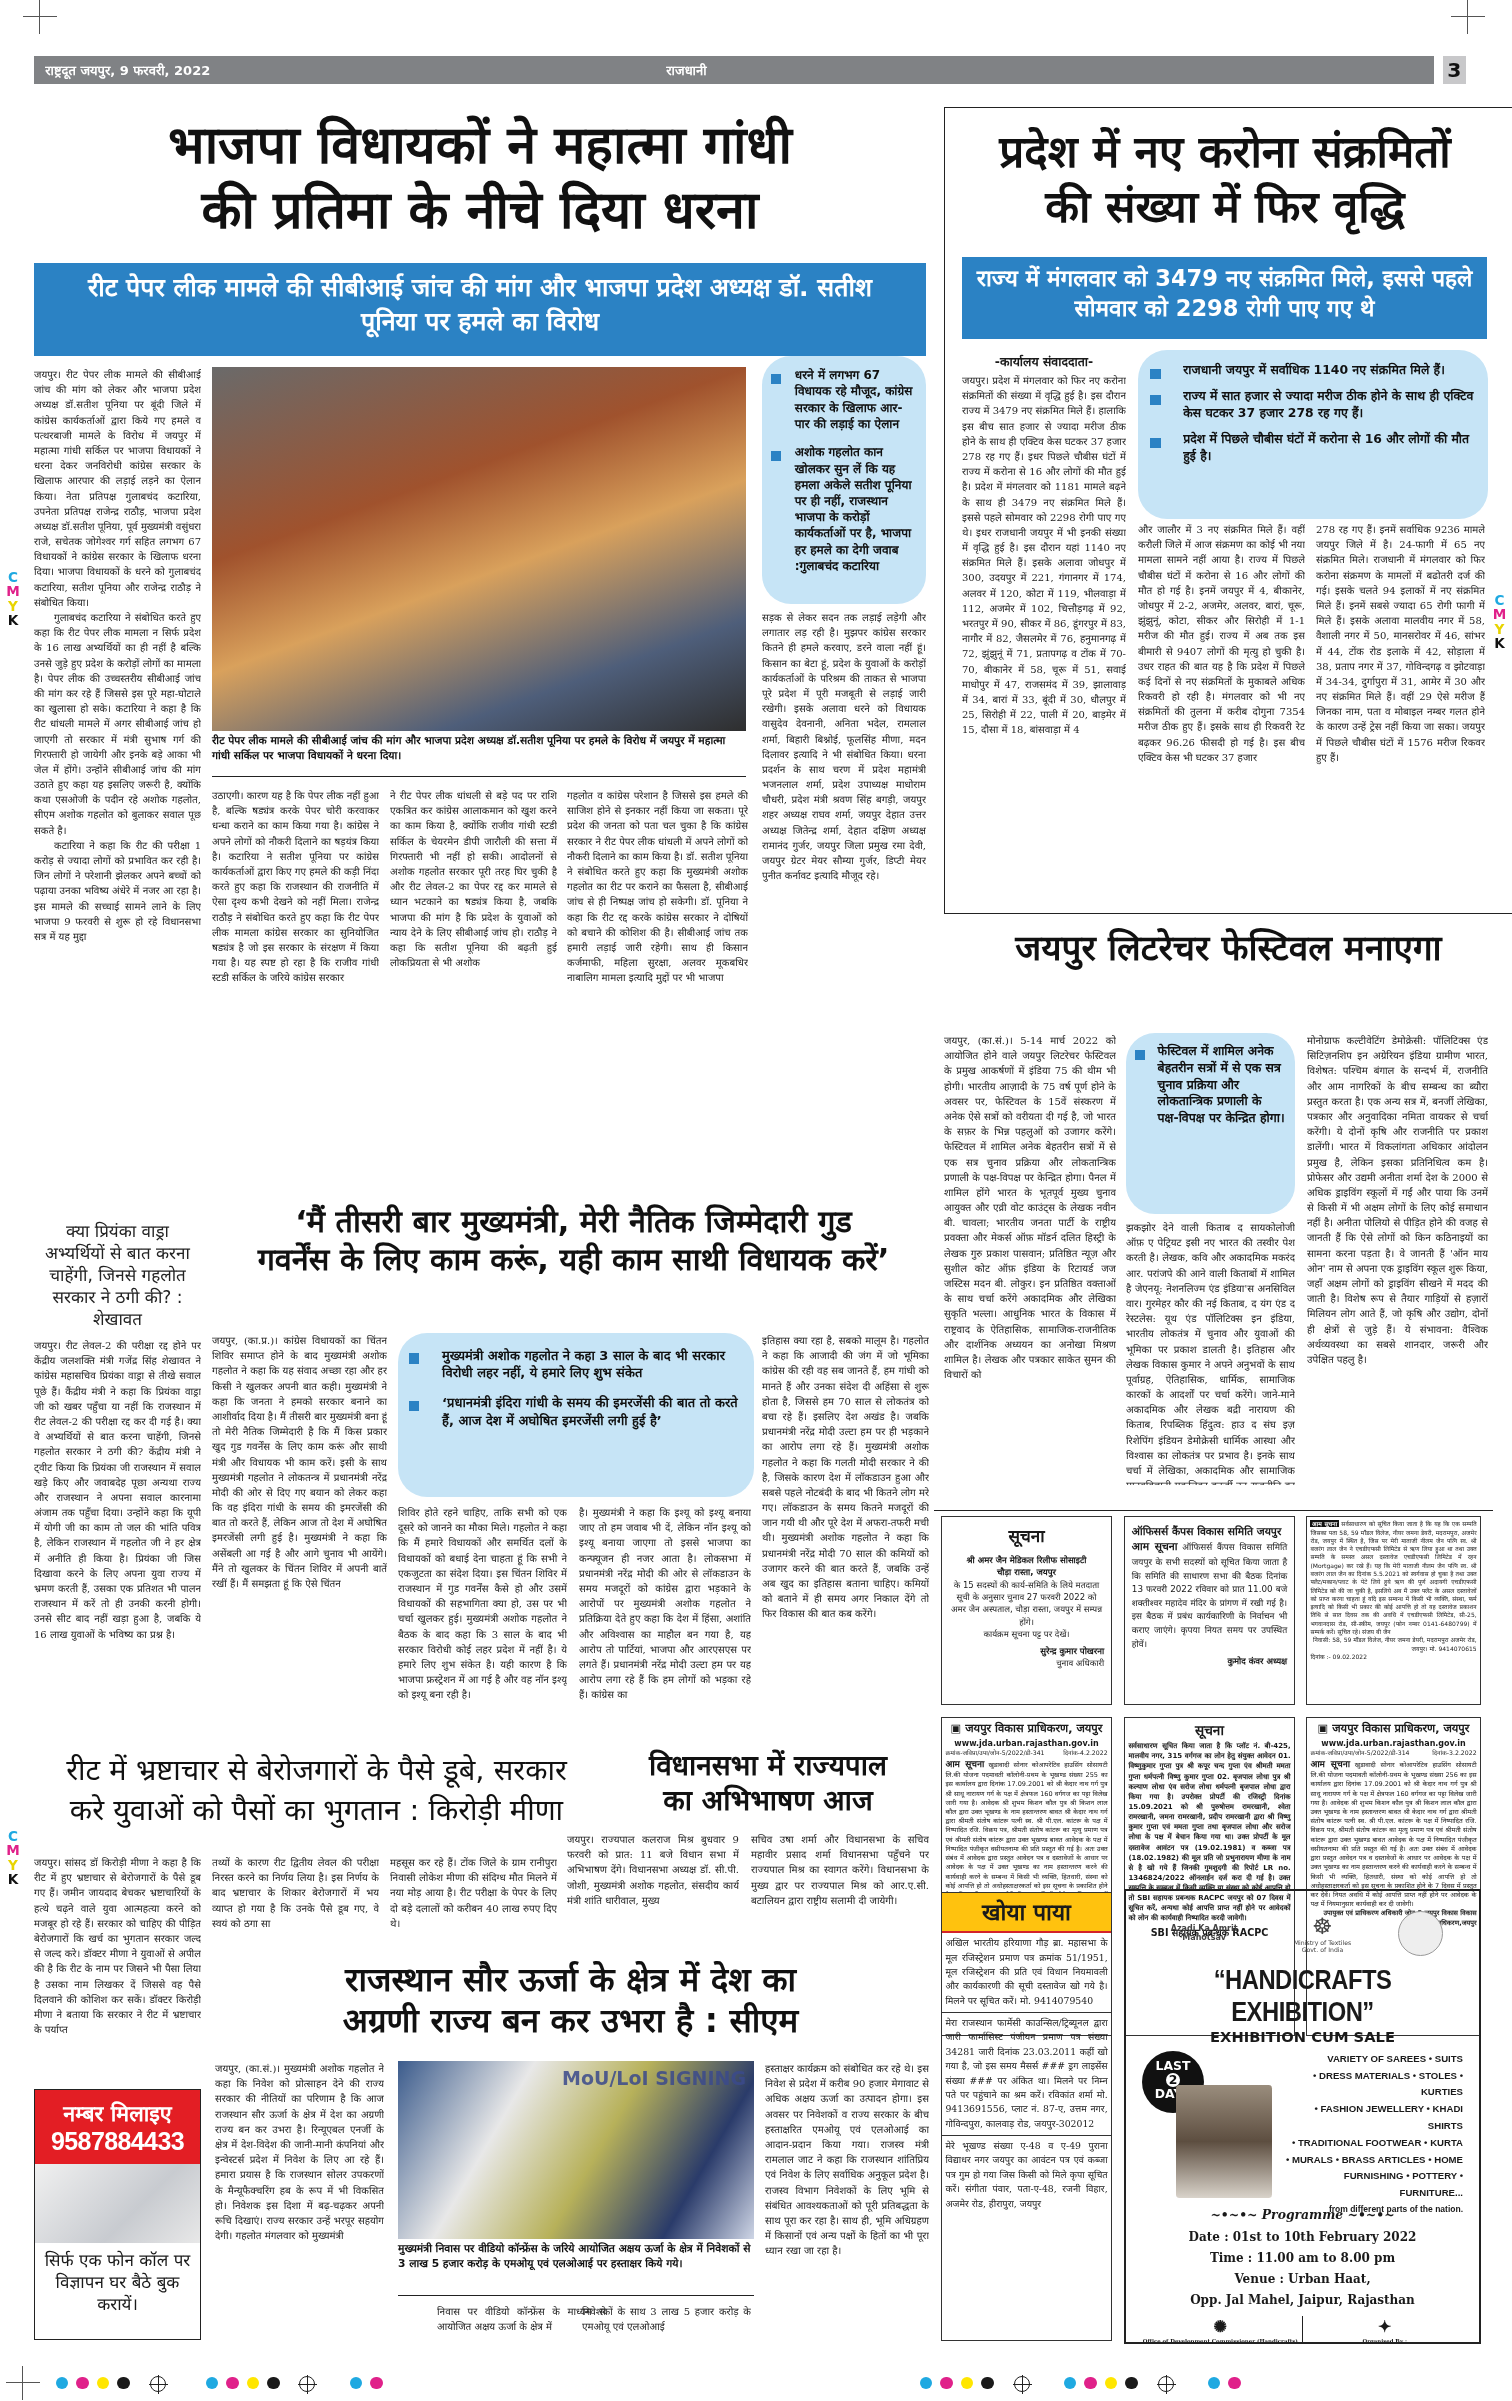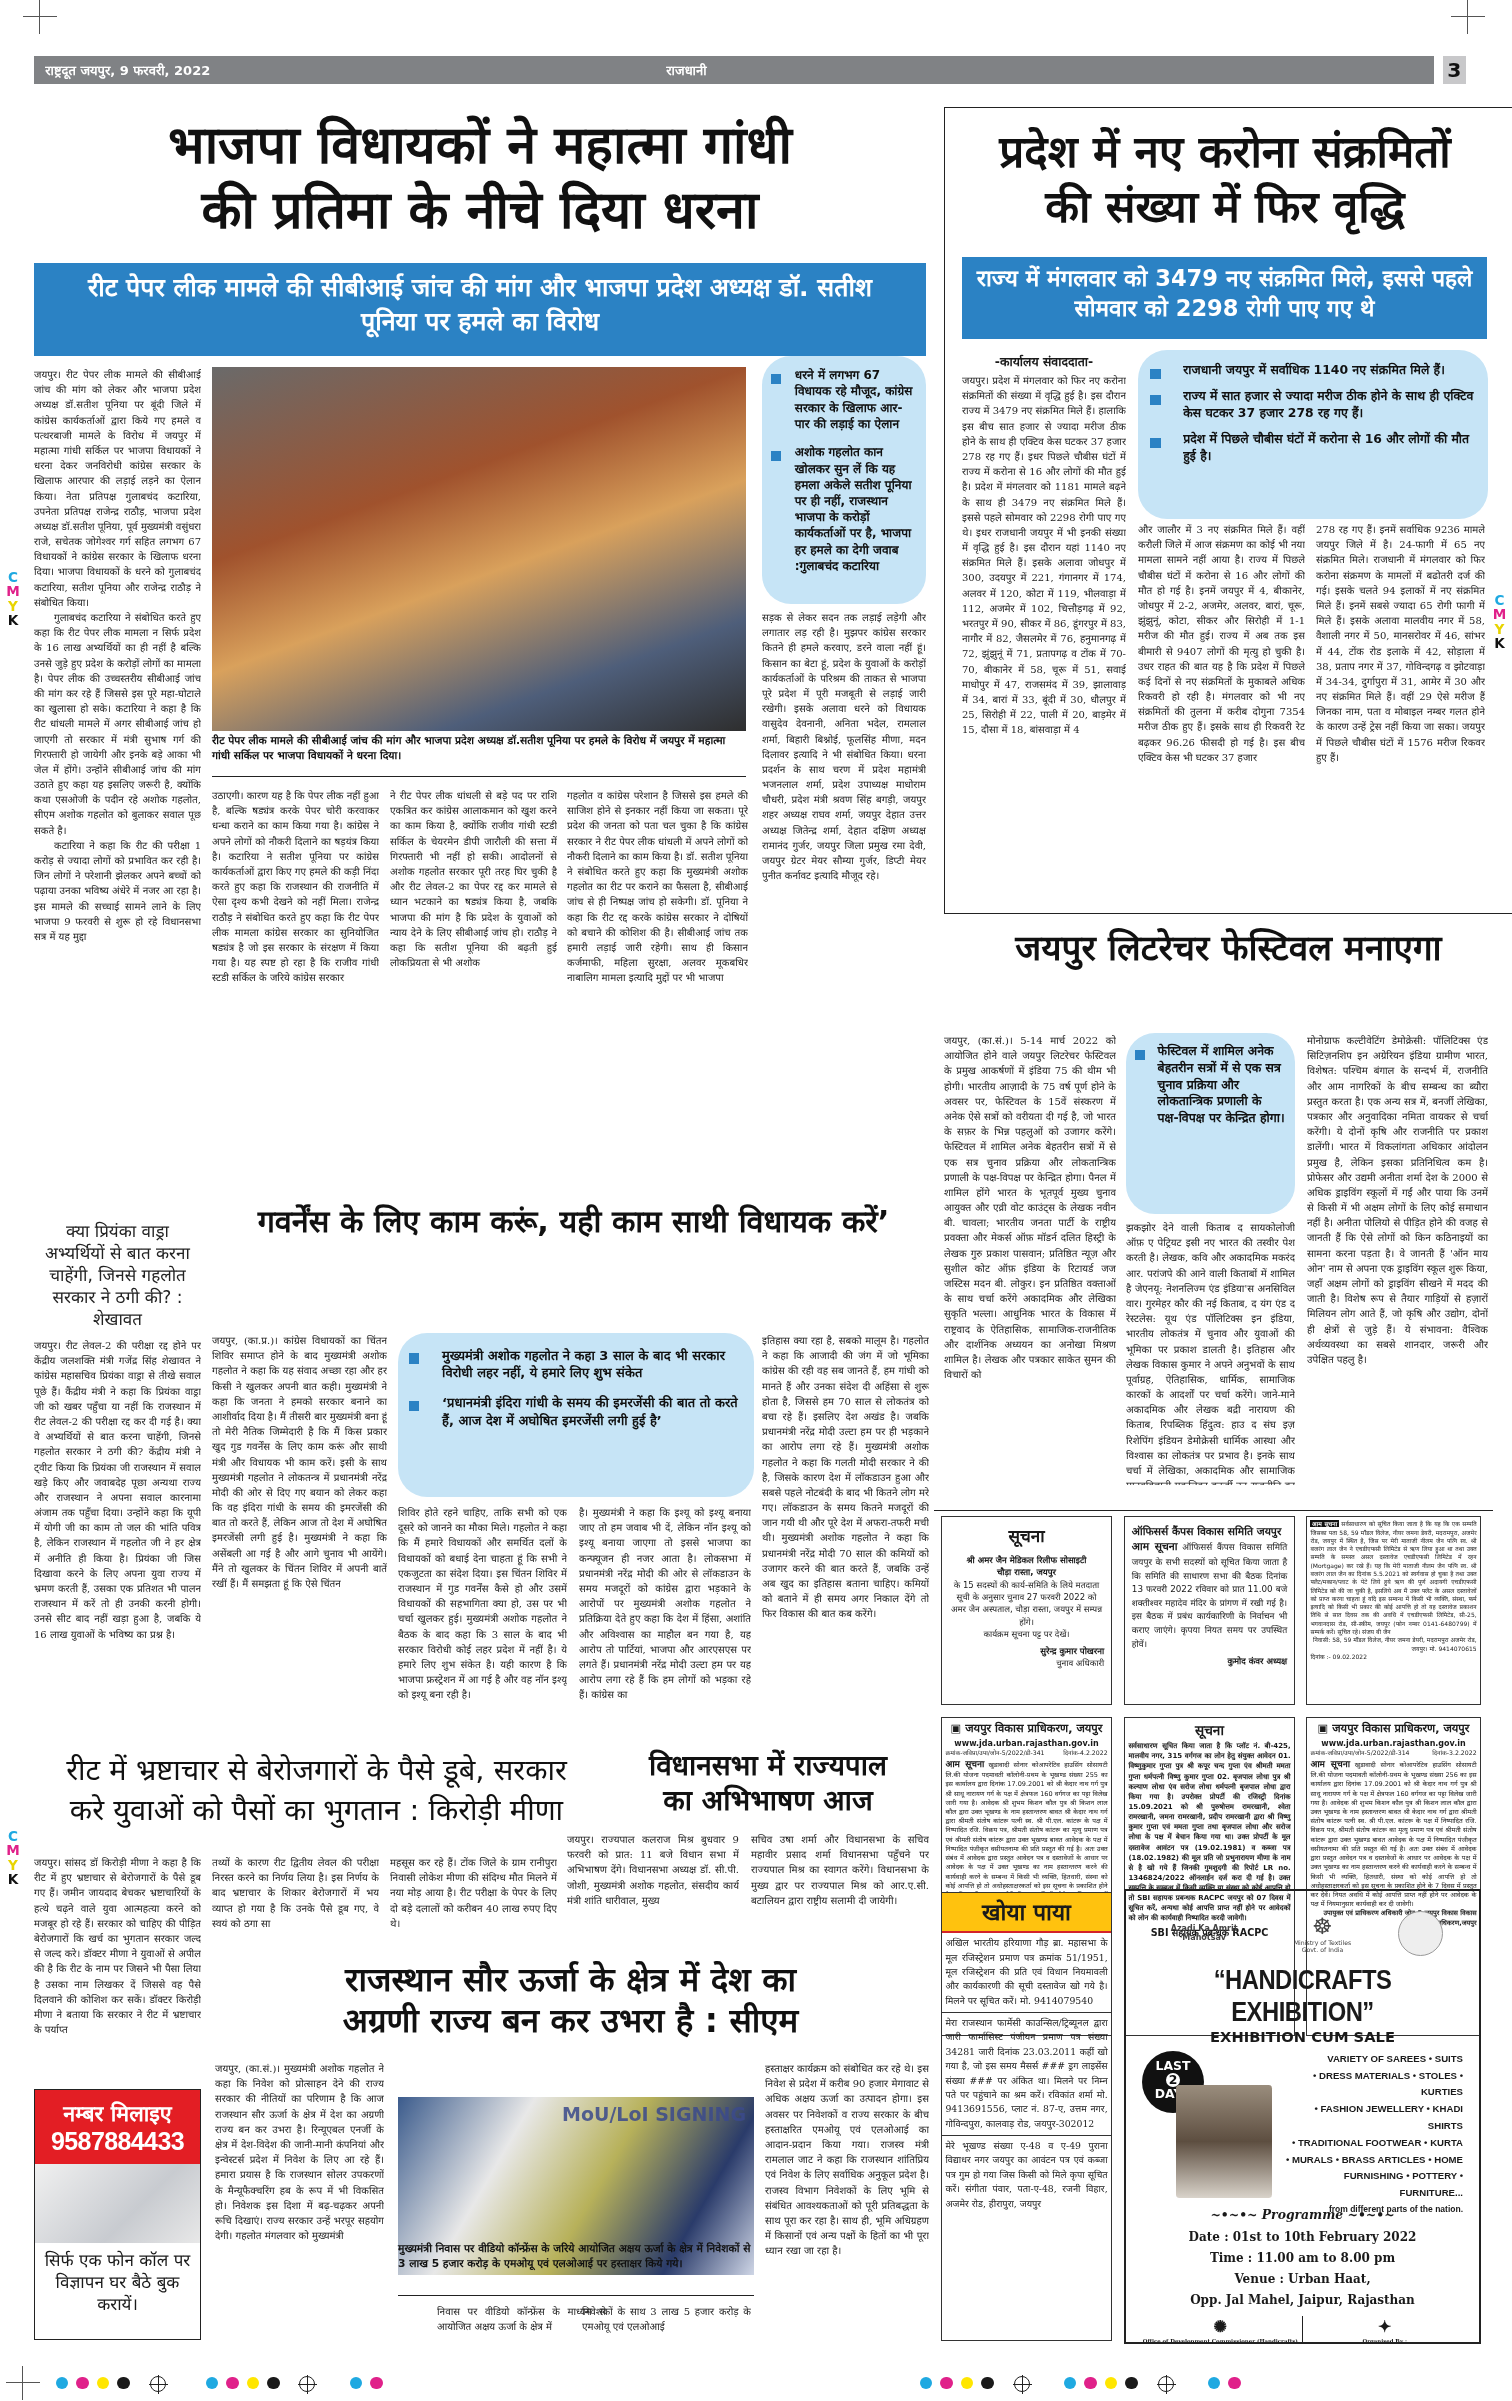--- a/index.html
+++ b/index.html
@@ -97,20 +97,21 @@
 <div class="abs body-text" style="left:762px;top:610px;width:164px;height:440px;overflow:hidden;">सड़क से लेकर सदन तक लड़ाई लड़ेगी और लगातार लड़ रही है। मुझपर कांग्रेस सरकार कितने ही हमले करवाए, डरने वाला नहीं हूं। किसान का बेटा हूं, प्रदेश के युवाओं के करोड़ों कार्यकर्ताओं के परिश्रम की ताकत से भाजपा पूरे प्रदेश में पूरी मजबूती से लड़ाई जारी रखेगी। इसके अलावा धरने को विधायक वासुदेव देवनानी, अनिता भदेल, रामलाल शर्मा, बिहारी बिश्नोई, फूलसिंह मीणा, मदन दिलावर इत्यादि ने भी संबोधित किया। धरना प्रदर्शन के साथ चरण में प्रदेश महामंत्री भजनलाल शर्मा, प्रदेश उपाध्यक्ष माधोराम चौधरी, प्रदेश मंत्री श्रवण सिंह बगड़ी, जयपुर शहर अध्यक्ष राघव शर्मा, जयपुर देहात उत्तर अध्यक्ष जितेन्द्र शर्मा, देहात दक्षिण अध्यक्ष रामानंद गुर्जर, जयपुर जिला प्रमुख रमा देवी, जयपुर ग्रेटर मेयर सौम्या गुर्जर, डिप्टी मेयर पुनीत कर्नावट इत्यादि मौजूद रहे।</div>
 
 <div class="abs body-text" style="left:212px;top:788px;width:167px;height:265px;overflow:hidden;">उठाएगी। कारण यह है कि पेपर लीक नहीं हुआ है, बल्कि षड्यंत्र करके पेपर चोरी करवाकर धन्धा कराने का काम किया गया है। कांग्रेस ने अपने लोगों को नौकरी दिलाने का षड़यंत्र किया है। कटारिया ने सतीश पूनिया पर कांग्रेस कार्यकर्ताओं द्वारा किए गए हमले की कड़ी निंदा करते हुए कहा कि राजस्थान की राजनीति में ऐसा दृश्य कभी देखने को नहीं मिला। राजेन्द्र राठौड़ ने संबोधित करते हुए कहा कि रीट पेपर लीक मामला कांग्रेस सरकार का सुनियोजित षड्यंत्र है जो इस सरकार के संरक्षण में किया गया है। यह स्पष्ट हो रहा है कि राजीव गांधी स्टडी सर्किल के जरिये कांग्रेस सरकार</div>
 <div class="abs body-text" style="left:390px;top:788px;width:167px;height:265px;overflow:hidden;">ने रीट पेपर लीक धांधली से बड़े पद पर राशि एकत्रित कर कांग्रेस आलाकमान को खुश करने का काम किया है, क्योंकि राजीव गांधी स्टडी सर्किल के चेयरमेन डीपी जारौली की सत्ता में गिरफ्तारी भी नहीं हो सकी। आदोलनों से अशोक गहलोत सरकार पूरी तरह घिर चुकी है और रीट लेवल-2 का पेपर रद्द कर मामले से ध्यान भटकाने का षड्यंत्र किया है, जबकि भाजपा की मांग है कि प्रदेश के युवाओं को न्याय देने के लिए सीबीआई जांच हो। राठौड़ ने कहा कि सतीश पूनिया की बढ़ती हुई लोकप्रियता से भी अशोक</div>
 <div class="abs body-text" style="left:567px;top:788px;width:181px;height:265px;overflow:hidden;">गहलोत व कांग्रेस परेशान है जिससे इस हमले की साजिश होने से इनकार नहीं किया जा सकता। पूरे प्रदेश की जनता को पता चल चुका है कि कांग्रेस सरकार ने रीट पेपर लीक धांधली में अपने लोगों को नौकरी दिलाने का काम किया है। डॉ. सतीश पूनिया ने संबोधित करते हुए कहा कि मुख्यमंत्री अशोक गहलोत का रीट पर कराने का फैसला है, सीबीआई जांच से ही निष्पक्ष जांच हो सकेगी। डॉ. पूनिया ने कहा कि रीट रद्द करके कांग्रेस सरकार ने दोषियों को बचाने की कोशिश की है। सीबीआई जांच तक हमारी लड़ाई जारी रहेगी। साथ ही किसान कर्जमाफी, महिला सुरक्षा, अलवर मूकबधिर नाबालिग मामला इत्यादि मुद्दों पर भी भाजपा</div>
 
 <div class="abs" style="left:34px;top:1220px;width:167px;font-size:17px;line-height:1.3;text-align:center;color:#222;">क्या प्रियंका वाड्रा अभ्यर्थियों से बात करना चाहेंगी, जिनसे गहलोत सरकार ने ठगी की? : शेखावत</div>
 <div class="abs body-text" style="left:34px;top:1338px;width:167px;height:390px;overflow:hidden;">जयपुर। रीट लेवल-2 की परीक्षा रद्द होने पर केंद्रीय जलशक्ति मंत्री गजेंद्र सिंह शेखावत ने कांग्रेस महासचिव प्रियंका वाड्रा से तीखे सवाल पूछे हैं। कैंद्रीय मंत्री ने कहा कि प्रियंका वाड्रा जी को खबर पहुँचा या नहीं कि राजस्थान में रीट लेवल-2 की परीक्षा रद्द कर दी गई है। क्या वे अभ्यर्थियों से बात करना चाहेंगी, जिनसे गहलोत सरकार ने ठगी की? केंद्रीय मंत्री ने ट्वीट किया कि प्रियंका जी राजस्थान में सवाल खड़े किए और जवाबदेह पूछा अन्यथा राज्य और राजस्थान ने अपना सवाल कारनामा अंजाम तक पहुँचा दिया। उन्होंने कहा कि यूपी में योगी जी का काम तो जल की भांति पवित्र है, लेकिन राजस्थान में गहलोत जी ने हर क्षेत्र में अनीति ही किया है। प्रियंका जी जिस दिखावा करने के लिए अपना युवा राज्य में भ्रमण करती हैं, उसका एक प्रतिशत भी पालन राजस्थान में करें तो ही उनकी करनी होगी। उनसे सीट बाद नहीं खड़ा हुआ है, जबकि ये 16 लाख युवाओं के भविष्य का प्रश्न है।</div>
 
 <div class="abs headline" style="left:212px;top:1203px;width:723px;font-size:30.5px;">
+  <div>‘मैं तीसरी बार मुख्यमंत्री, मेरी नैतिक जिम्मेदारी गुड</div>
   <div>गवर्नेंस के लिए काम करूं, यही काम साथी विधायक करें’</div>
 </div>
 <div class="abs light-box" style="left:398px;top:1333px;width:356px;height:164px;padding:13.6px 11.3px;">
   <div class="bullet">
     <span class="bullet-sq"></span>
     <span class="bullet-text" style="font-size:13px">मुख्यमंत्री अशोक गहलोत ने कहा 3 साल के बाद भी सरकार विरोधी लहर नहीं, ये हमारे लिए शुभ संकेत</span>
   </div>
   <div class="bullet">
     <span class="bullet-sq"></span>
     <span class="bullet-text" style="font-size:13px">‘प्रधानमंत्री इंदिरा गांधी के समय की इमरजेंसी की बात तो करते हैं, आज देश में अघोषित इमरजेंसी लगी हुई है’</span>
@@ -278,21 +279,21 @@
   <div>का अभिभाषण आज</div>
 </div>
 <div class="abs body-text" style="left:567px;top:1832px;width:172px;height:119px;overflow:hidden;">जयपुर। राज्यपाल कलराज मिश्र बुधवार 9 फरवरी को प्रात: 11 बजे विधान सभा में अभिभाषण देंगे। विधानसभा अध्यक्ष डॉ. सी.पी. जोशी, मुख्यमंत्री अशोक गहलोत, संसदीय कार्य मंत्री शांति धारीवाल, मुख्य</div>
 <div class="abs body-text" style="left:751px;top:1832px;width:178px;height:119px;overflow:hidden;">सचिव उषा शर्मा और विधानसभा के सचिव महावीर प्रसाद शर्मा विधानसभा पहुँचने पर राज्यपाल मिश्र का स्वागत करेंगे। विधानसभा के मुख्य द्वार पर राज्यपाल मिश्र को आर.ए.सी. बटालियन द्वारा राष्ट्रीय सलामी दी जायेगी।</div>
 
 <div class="abs headline" style="left:209px;top:1959px;width:723px;font-size:33px;">
   <div>राजस्थान सौर ऊर्जा के क्षेत्र में देश का</div>
   <div>अग्रणी राज्य बन कर उभरा है : सीएम</div>
 </div>
 <div class="abs body-text" style="left:215px;top:2061px;width:169px;height:282px;overflow:hidden;">जयपुर, (का.सं.)। मुख्यमंत्री अशोक गहलोत ने कहा कि निवेश को प्रोत्साहन देने की राज्य सरकार की नीतियों का परिणाम है कि आज राजस्थान सौर ऊर्जा के क्षेत्र में देश का अग्रणी राज्य बन कर उभरा है। रिन्यूएबल एनर्जी के क्षेत्र में देश-विदेश की जानी-मानी कंपनियां और इन्वेस्टर्स प्रदेश में निवेश के लिए आ रहे हैं। हमारा प्रयास है कि राजस्थान सोलर उपकरणों के मैन्यूफैक्चरिंग हब के रूप में भी विकसित हो। निवेशक इस दिशा में बढ़-चढ़कर अपनी रूचि दिखाएं। राज्य सरकार उन्हें भरपूर सहयोग देगी। गहलोत मंगलवार को मुख्यमंत्री</div>
-<div class="abs photo2" style="left:398px;top:2061px;width:356px;height:178px;margin-top:36px;" title="MoU/LoI Signing Ceremony - Invest Rajasthan">
+<div class="abs photo2" style="left:398px;top:2061px;width:356px;height:178px;" title="MoU/LoI Signing Ceremony - Invest Rajasthan">
   <div style="position:absolute;left:164px;top:5.6px;font-weight:bold;font-size:19px;color:#3b4a8c;opacity:0.85">MoU/LoI SIGNING</div>
 </div>
 <div class="abs caption" style="left:398px;top:2242px;width:356px;">मुख्यमंत्री निवास पर वीडियो कॉन्फ्रेंस के जरिये आयोजित अक्षय ऊर्जा के क्षेत्र में निवेशकों से 3 लाख 5 हजार करोड़ के एमओयू एवं एलओआई पर हस्ताक्षर किये गये।</div>
 <div class="abs rule" style="left:398px;top:2295px;width:356px;height:1.1px;"></div>
 <div class="abs body-text" style="left:398px;top:2304px;width:169px;height:45px;overflow:hidden;margin-left:39px;">निवास पर वीडियो कॉन्फ्रेंस के माध्यम से आयोजित अक्षय ऊर्जा के क्षेत्र में</div>
 <div class="abs body-text" style="left:582px;top:2304px;width:169px;height:45px;overflow:hidden;">निवेशकों के साथ 3 लाख 5 हजार करोड़ के एमओयू एवं एलओआई</div>
 <div class="abs body-text" style="left:765px;top:2061px;width:164px;height:288px;overflow:hidden;">हस्ताक्षर कार्यक्रम को संबोधित कर रहे थे। इस निवेश से प्रदेश में करीब 90 हजार मेगावाट से अधिक अक्षय ऊर्जा का उत्पादन होगा। इस अवसर पर निवेशकों व राज्य सरकार के बीच हस्ताक्षरित एमओयू एवं एलओआई का आदान-प्रदान किया गया। राजस्व मंत्री रामलाल जाट ने कहा कि राजस्थान शांतिप्रिय एवं निवेश के लिए सर्वाधिक अनुकूल प्रदेश है। राजस्व विभाग निवेशकों के लिए भूमि से संबंधित आवश्यकताओं को पूरी प्रतिबद्धता के साथ पूरा कर रहा है। साथ ही, भूमि अधिग्रहण में किसानों एवं अन्य पक्षों के हितों का भी पूरा ध्यान रखा जा रहा है।</div>
 
 <div class="abs" style="left:34px;top:2089px;width:167px;height:251px;border:1.7px solid #222;overflow:hidden;">
   <div style="background:#e31e24;color:#fff;text-align:center;font-weight:bold;padding:8px 2.3px;">

